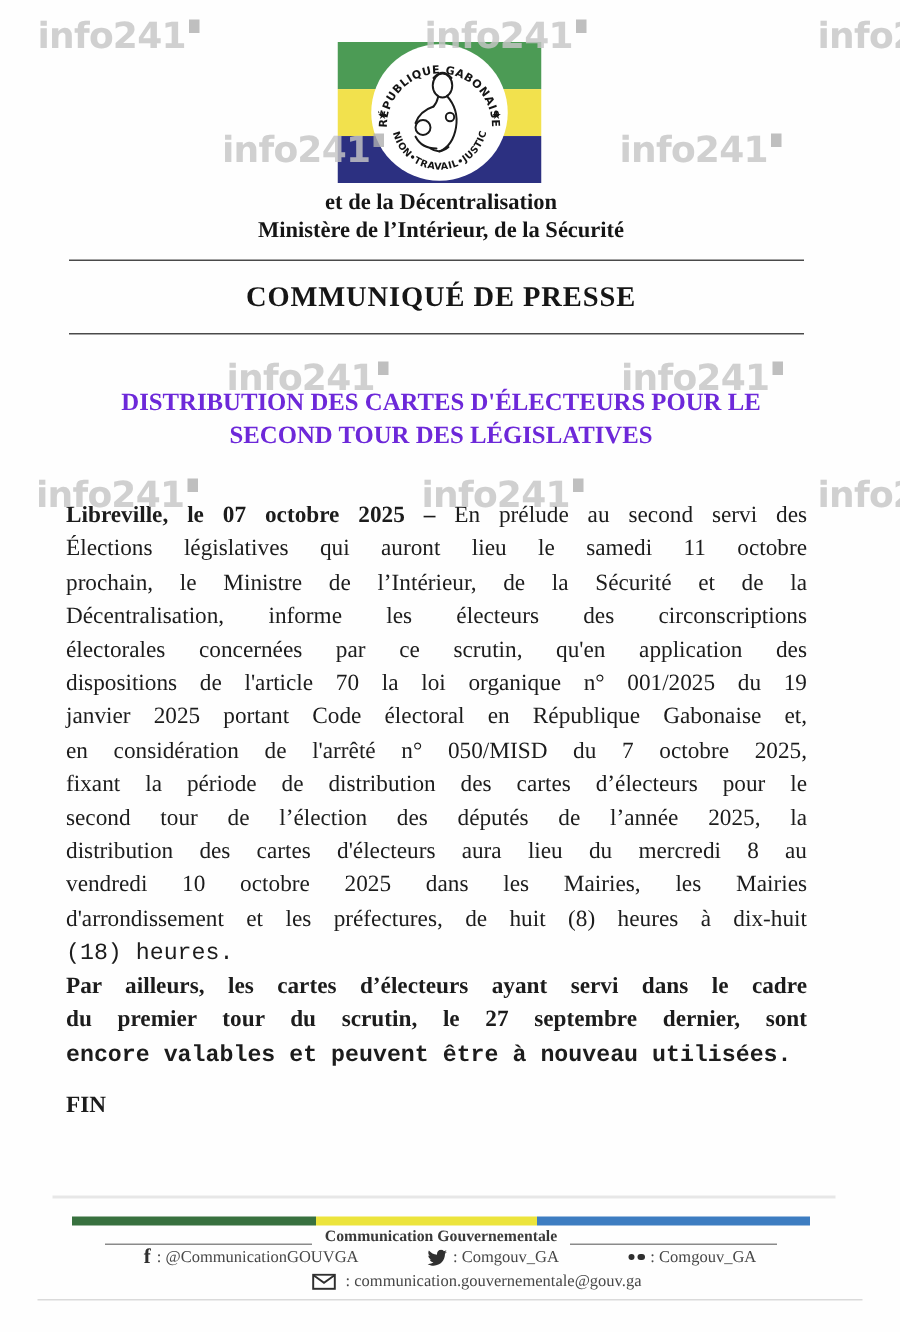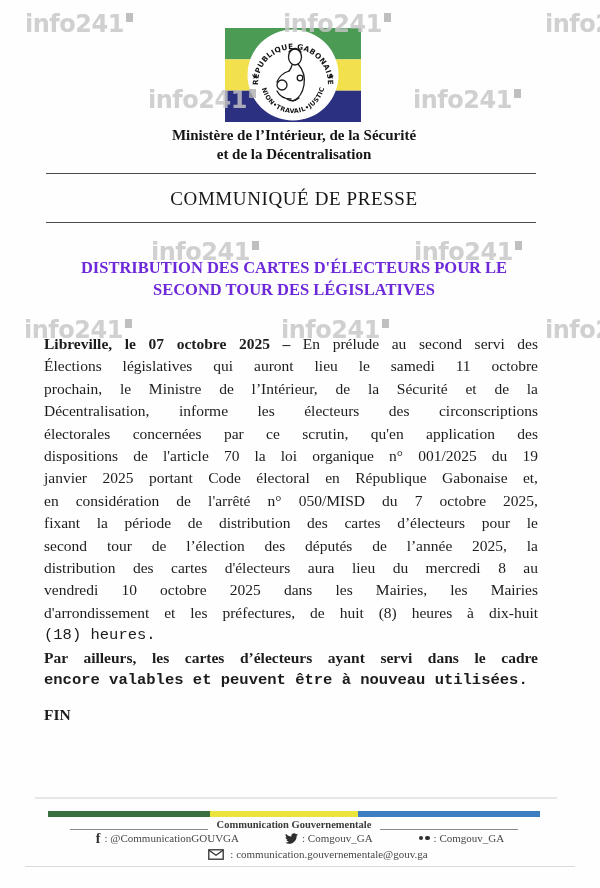--- a/index.html
+++ b/index.html
@@ -21,21 +21,21 @@
   .wm6{left:151px;top:240px;} .wm7{left:414px;top:240px;}
   .wm8{left:24px;top:318px;}  .wm9{left:281px;top:318px;} .wm10{left:545px;top:318px;}
   
   .flag{position:absolute;left:225px;top:28px;width:136px;height:94px;}
   .ministry{position:absolute;left:44px;top:126px;width:500px;text-align:center;
     font-weight:700;font-size:15px;line-height:19px;color:#151515;}
   
   .rule{position:absolute;left:46px;width:490px;border-top:1.4px solid #4a4a4a;}
   .rule1{top:173px;} .rule2{top:222px;}
   .communique{position:absolute;left:44px;top:188px;width:500px;text-align:center;
-    font-weight:400;font-size:19px;letter-spacing:0.6px;color:#161616;}
+    font-weight:700;font-size:19px;letter-spacing:0.6px;color:#161616;}
   .doc-title{position:absolute;left:44px;top:237px;width:500px;text-align:center;
     font-weight:700;font-size:16.5px;line-height:21.5px;color:#6d28d9;margin-top:20px;}
   
   .body-text{position:absolute;left:44px;top:333px;width:494px;font-size:15.5px;line-height:22.4px;}
   .jline{text-align:justify;text-align-last:justify;}
   .jline.last{text-align-last:left;font-family:Liberation Mono, monospace;}
   .b{font-weight:700;}
   .p2 .jline{font-weight:700;}
   .fin{font-weight:700;margin-top:12px;}
   
@@ -85,22 +85,22 @@
       <path d="M73,36 q8,9 6,21 q-2,12 -11,16"></path>
       <circle cx="75" cy="50" r="2.8"></circle>
       <path d="M64,43 q-9,3 -12,11"></path>
       <circle cx="57" cy="57" r="5"></circle>
       <path d="M52,63 q4,8 14,8"></path>
       <path d="M62,71 q6,4 12,-1"></path>
     </g>
   </svg>
 
   <div class="ministry">
+    <div>et de la Décentralisation</div>
     <div>Ministère de l’Intérieur, de la Sécurité</div>
-    <div>et de la Décentralisation</div>
   </div>
 
   <div class="rule rule1"></div>
   <div class="communique">COMMUNIQUÉ DE PRESSE</div>
   <div class="rule rule2"></div>
 
   <div class="doc-title">
     <div>DISTRIBUTION DES CARTES D'ÉLECTEURS POUR LE</div>
     <div>SECOND TOUR DES LÉGISLATIVES</div>
   </div>
@@ -119,20 +119,21 @@
       <div class="jline">en considération de l'arrêté n° 050/MISD du 7 octobre 2025,</div>
       <div class="jline">fixant la période de distribution des cartes d’électeurs pour le</div>
       <div class="jline">second tour de l’élection des députés de l’année 2025, la</div>
       <div class="jline">distribution des cartes d'électeurs aura lieu du mercredi 8 au</div>
       <div class="jline">vendredi 10 octobre 2025 dans les Mairies, les Mairies</div>
       <div class="jline">d'arrondissement et les préfectures, de huit (8) heures à dix-huit</div>
       <div class="jline last">(18) heures.</div>
     </div>
     <div class="p2">
       <div class="jline">Par ailleurs, les cartes d’électeurs ayant servi dans le cadre</div>
+      <div class="jline">du premier tour du scrutin, le 27 septembre dernier, sont</div>
       <div class="jline last">encore valables et peuvent être à nouveau utilisées.</div>
     </div>
     <div class="fin">FIN</div>
   </div>
 
   <div class="pre-footer-line"></div>
   <div class="tricolor"></div>
 
   <div class="comm-row">
     <span class="hline"></span>

